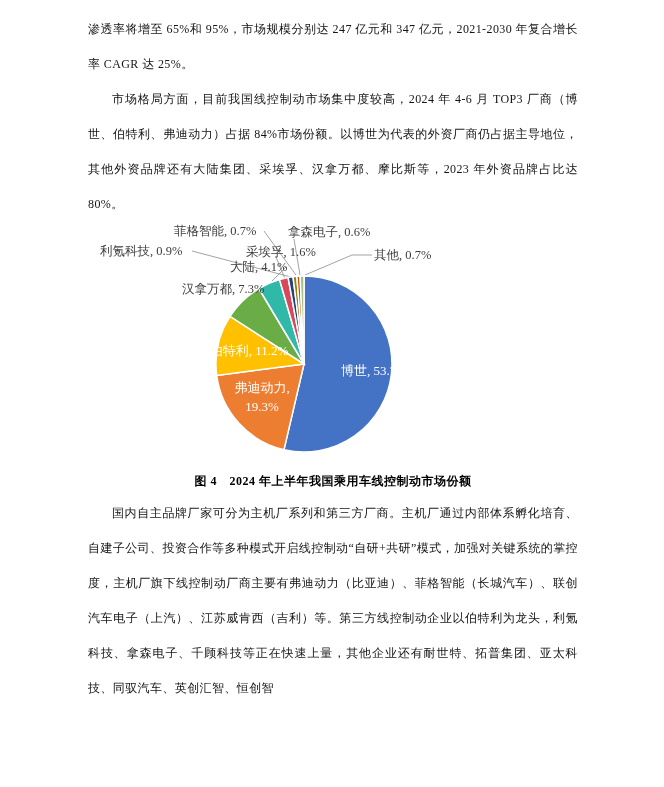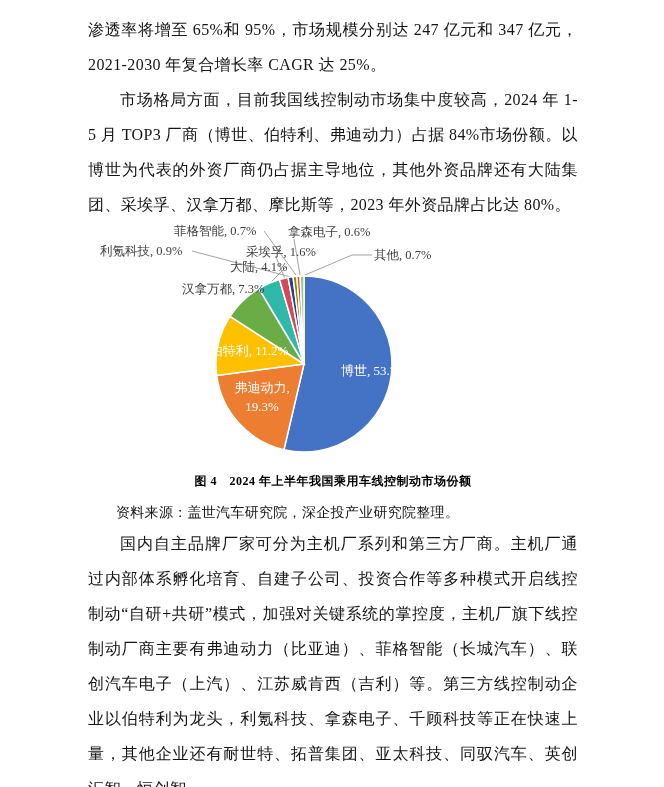--- a/index.html
+++ b/index.html
@@ -6,21 +6,21 @@
   body{
     width:664px;height:787px;overflow:hidden;position:relative;
     font-family:"Liberation Serif","DejaVu Serif",serif;
     color:#111;
   }
   .page{
     position:absolute;left:0;top:0;width:664px;height:787px;background:#fff;
     box-sizing:border-box;padding:12px 86px 0 88px;
   }
   p.body-text{
-    margin:0;font-size:16px;line-height:35px;text-align:justify;
+    margin:0;font-size:12px;line-height:35px;text-align:justify;
     letter-spacing:0.4px;color:#141414;
   }
   p.indent{text-indent:2em;}
   .chart-wrap{position:relative;width:480px;height:238px;margin-top:2px;}
   .fig-caption{
     margin:4px 0 0 0;text-align:center;font-weight:bold;font-size:12px;
     line-height:30px;color:#000;letter-spacing:0.5px;
   }
   .source-note{
     margin:4px 0 0 0;font-size:14px;line-height:26px;color:#141414;
@@ -31,21 +31,21 @@
   .pie-int-label{font-size:13px;fill:#ffffff;}
   .leader{fill:none;stroke:#8c8c8c;stroke-width:0.8;}
 </style>
 </head>
 <body>
 
 <div class="page">
 
   <p class="body-text">渗透率将增至 65%和 95%，市场规模分别达 247 亿元和 347 亿元，2021-2030 年复合增长率 CAGR 达 25%。</p>
 
-  <p class="body-text indent">市场格局方面，目前我国线控制动市场集中度较高，2024 年 1-5 月 TOP3 厂商（博世、伯特利、弗迪动力）占据 84%市场份额。以博世为代表的外资厂商仍占据主导地位，其他外资品牌还有大陆集团、采埃孚、汉拿万都、摩比斯等，2023 年外资品牌占比达 80%。</p>
+  <p class="body-text indent">市场格局方面，目前我国线控制动市场集中度较高，2024 年 4-6 月 TOP3 厂商（博世、伯特利、弗迪动力）占据 84%市场份额。以博世为代表的外资厂商仍占据主导地位，其他外资品牌还有大陆集团、采埃孚、汉拿万都、摩比斯等，2023 年外资品牌占比达 80%。</p>
 
   <div class="chart-wrap">
     <svg id="pie-svg" width="480" height="238" viewBox="0 0 480 238">
       <g id="leaders">
         <polyline class="leader" points="104,27 203,53"></polyline>
         <polyline class="leader" points="176,7 208,51"></polyline>
         <polyline class="leader" points="206,15 212,51"></polyline>
         <polyline class="leader" points="188,33 197,55"></polyline>
         <polyline class="leader" points="198,43 184,57"></polyline>
         <polyline class="leader" points="284,31 264,31 217,51"></polyline>
@@ -73,17 +73,16 @@
           <text x="12" y="31" text-anchor="start" class="pie-ext-label">利氪科技, 0.9%</text>
           <text x="86" y="11" text-anchor="start" class="pie-ext-label">菲格智能, 0.7%</text>
           <text x="200" y="12" text-anchor="start" class="pie-ext-label">拿森电子, 0.6%</text>
           <text x="286" y="35" text-anchor="start" class="pie-ext-label">其他, 0.7%</text>
         </g>
     </svg>
   </div>
 
   <p class="fig-caption">图 4　2024 年上半年我国乘用车线控制动市场份额</p>
 
-  <p class="source-note">资料来源：盖世汽车研究院，深企投产业研究院整理。</p>
 
   <p class="body-text indent">国内自主品牌厂家可分为主机厂系列和第三方厂商。主机厂通过内部体系孵化培育、自建子公司、投资合作等多种模式开启线控制动“自研+共研”模式，加强对关键系统的掌控度，主机厂旗下线控制动厂商主要有弗迪动力（比亚迪）、菲格智能（长城汽车）、联创汽车电子（上汽）、江苏威肯西（吉利）等。第三方线控制动企业以伯特利为龙头，利氪科技、拿森电子、千顾科技等正在快速上量，其他企业还有耐世特、拓普集团、亚太科技、同驭汽车、英创汇智、恒创智</p>
 
 </div>
 
 </body></html>

